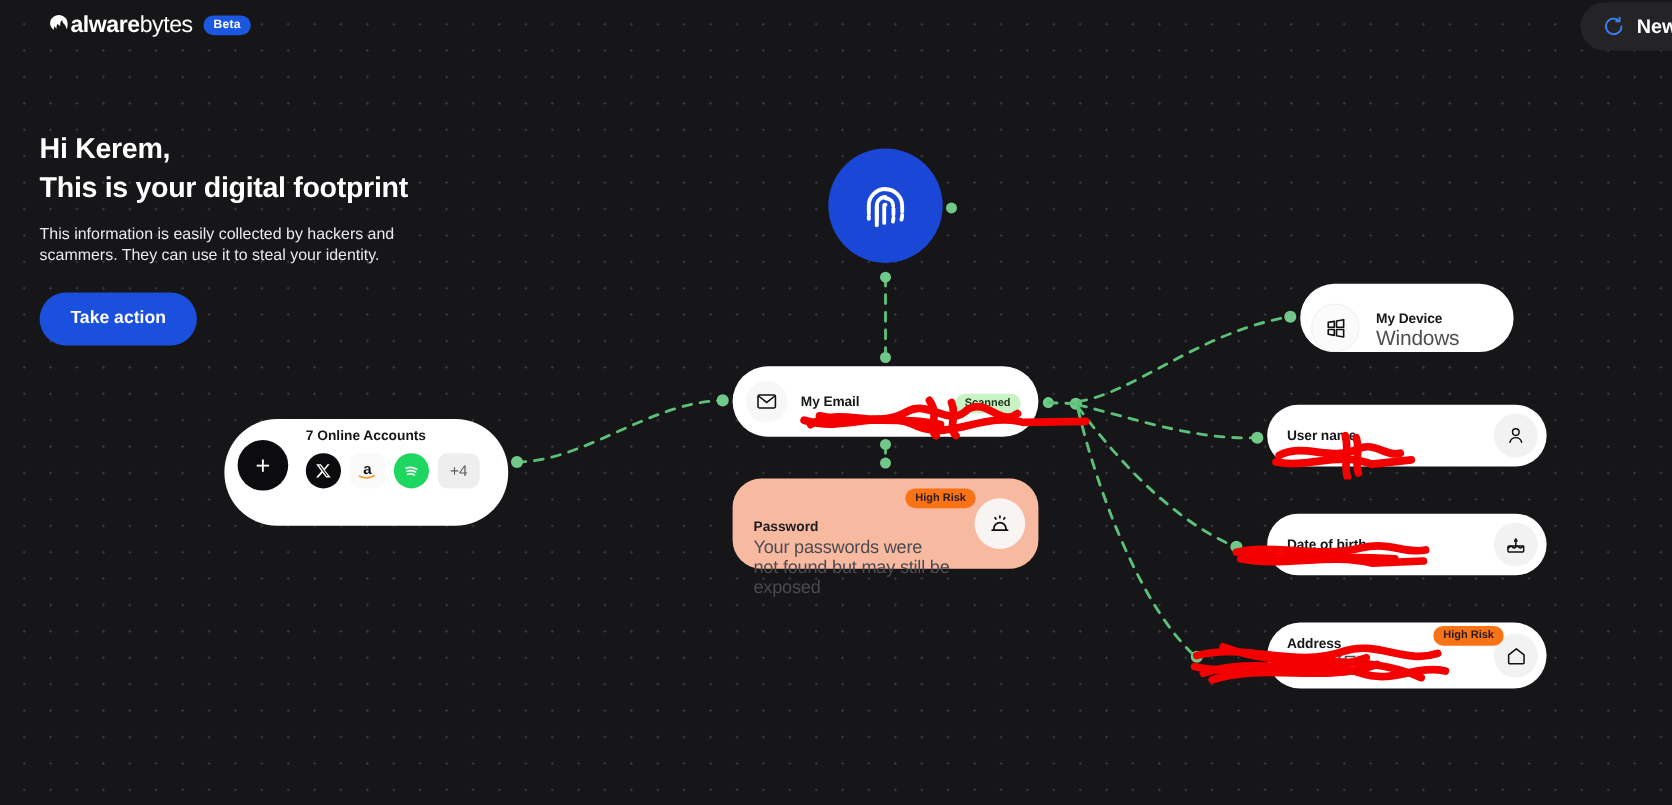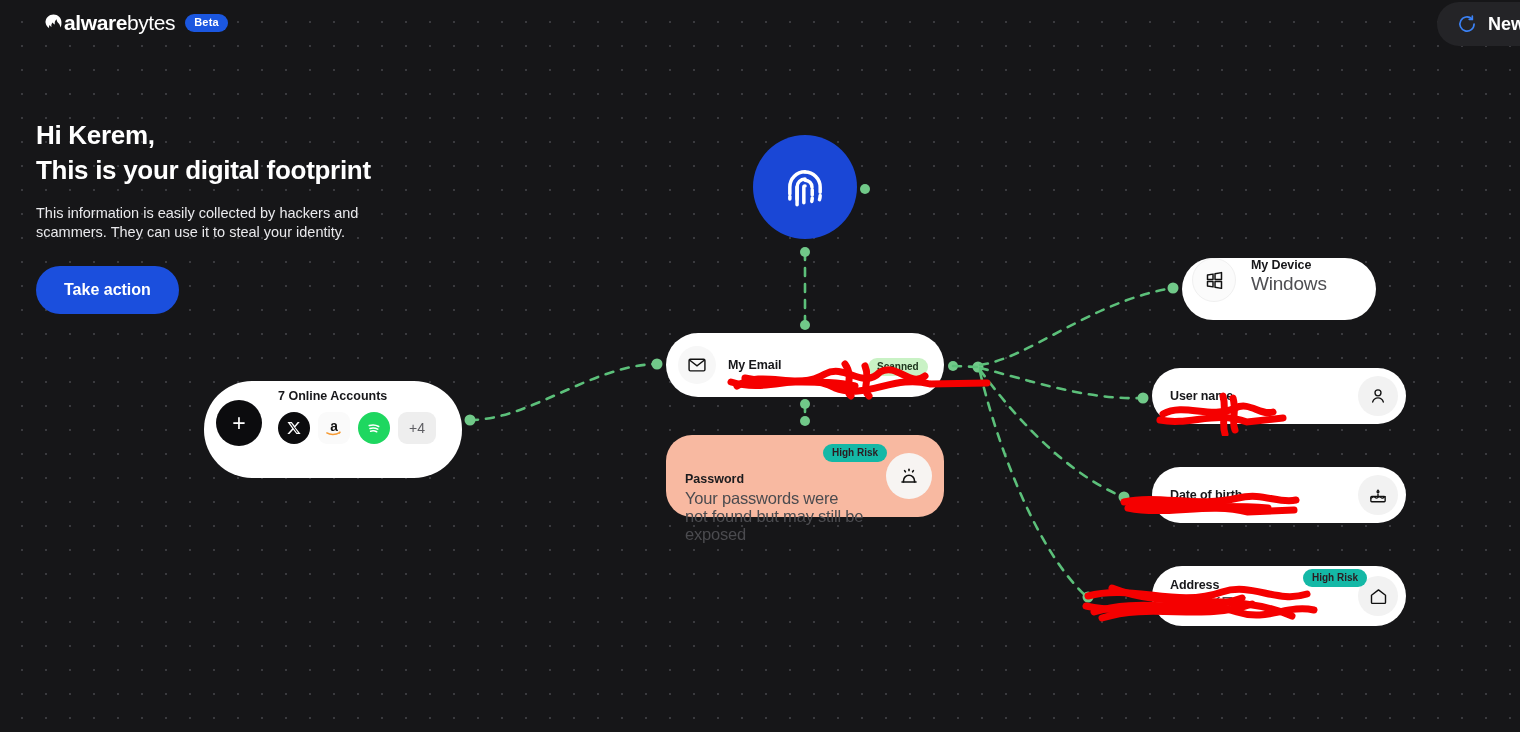--- a/index.html
+++ b/index.html
@@ -178,21 +178,21 @@
 
   .badge {
     font-size: 10px;
     font-weight: 600;
     border-radius: 9px;
     padding: 4px 9px 4px;
     line-height: 1;
     white-space: nowrap;
   }
   .badge-scanned { background: #c9f2c5; color: #20361e; }
-  .badge-risk    { background: #14b8a6; color: #2d1b20; }
+  .badge-risk    { background: #f97316; color: #2d1b20; }
 
   
   #accounts-card {
     left: 204px; top: 381px;
     width: 258px; height: 97px;
     border-radius: 48px;
     padding: 0;
   }
   #accounts-title {
     position: absolute;
@@ -282,21 +282,21 @@
     width: 46px; height: 46px;
     background: #f7f4f2;
   }
 
   
   #device-card {
     left: 1182px; top: 258px;
     width: 194px; height: 62px;
     border-radius: 34px;
     display: flex;
-    align-items: flex-start;
+    align-items: flex-end;
   }
   #device-icon-circle { width: 44px; height: 44px; margin-left: 10px; background: #fbfbfb; border: 1px solid #f0f0f0; }
   #device-body { margin-left: 15px; }
   #device-value { font-size: 19px; color: #4e4e52; margin-top: 1px; letter-spacing: -0.2px;}
 
   
   .right-card {
     left: 1152px;
     width: 254px;
     height: 56px;

